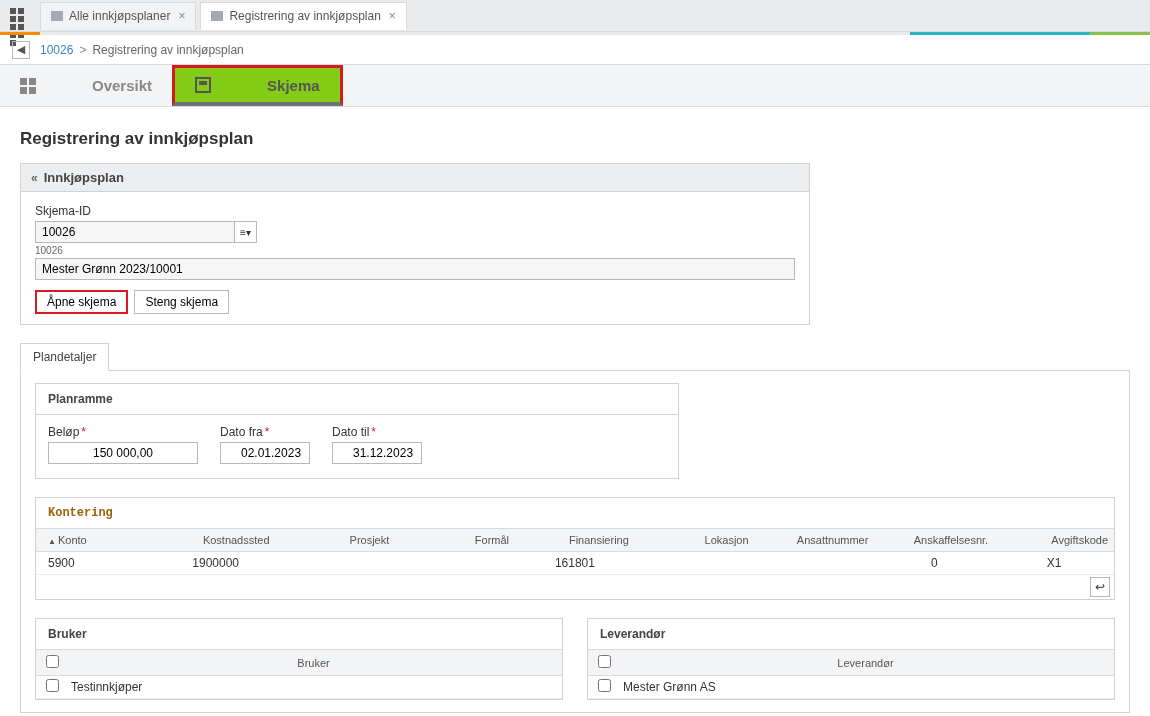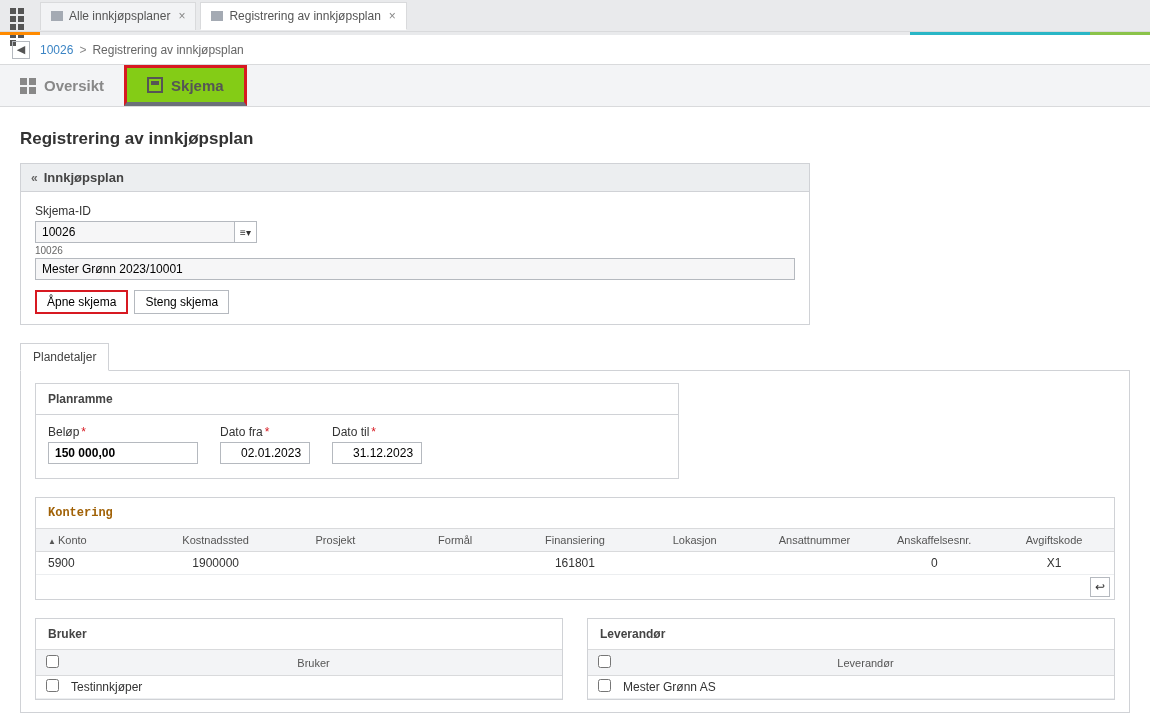--- a/index.html
+++ b/index.html
@@ -23,21 +23,21 @@
 
   
   .bc-bar { height:30px; border-bottom:1px solid #d9dadc; display:flex; align-items:center; padding:0 12px; background:#fff; }
   .bc-back { width:18px; height:18px; border:1px solid #b5b9bf; display:flex; align-items:center; justify-content:center; margin-right:10px; font-size:11px; color:#555; cursor:pointer; }
   .bc-link { color:#3b84c4; cursor:pointer; }
   .bc-sep { margin:0 6px; color:#888; }
   .bc-cur { color:#666; }
 
   
   .view-tabs { height:42px; display:flex; align-items:stretch; border-bottom:1px solid #d9dadc; background:#f3f4f6; }
-  .vtab { display:flex; align-items:center; padding:0 20px; font-size:15px; font-weight:600; color:#888; cursor:pointer; }
+  .vtab { display:flex; align-items:center; padding:0 20px; font-size:15px; font-weight:600; color:#888; cursor:pointer;gap:48px; }
   .vtab.active { color:#555; border-bottom:4px solid #6c7078; border-left:3px solid #d71921; border-right:3px solid #d71921; border-top:3px solid #d71921; background:#84cc16; }
   .vtab .sq-icon { width:16px; height:16px; margin-right:8px; }
   .sq-icon.grid { display:grid; grid-template-columns:1fr 1fr; grid-template-rows:1fr 1fr; gap:2px; }
   .sq-icon.grid span { background:#888; }
   .sq-icon.frame { border:2px solid #555; position:relative; }
   .sq-icon.frame::after { content:""; position:absolute; top:2px; left:2px; right:2px; height:4px; background:#555; }
 
   
   .page { padding:16px 20px 30px 20px; }
   h2.page-title { font-size:17px; font-weight:600; color:#333; margin:6px 0 14px 0; }
@@ -65,28 +65,28 @@
   
   .subtab-wrap { position:relative; }
   .subtab { display:inline-block; border:1px solid #d0d2d6; border-bottom:1px solid #fff; padding:6px 12px; font-size:12px; color:#444; background:#fff; position:relative; z-index:2; cursor:pointer; }
   .subtab-pane { border:1px solid #d0d2d6; padding:12px 14px; margin-top:-1px; }
 
   
   .inner-box { border:1px solid #d0d2d6; width:644px; }
   .inner-head { padding:8px 12px; font-weight:600; color:#444; border-bottom:1px solid #d0d2d6; }
   .inner-body { padding:10px 12px 14px 12px; display:flex; gap:22px; }
   .fcol { display:flex; flex-direction:column; }
-  .text-input.num { width:150px; text-align:left;font-weight:bold; }
+  .text-input.num { width:150px; text-align:center; }
   .text-input.date { width:90px;padding-left:20px; }
 
   
   .kont-box { border:1px solid #d0d2d6; margin-top:18px; }
   .kont-head { padding:8px 12px; font-weight:600; color:#a16207;font-family:Liberation Mono, monospace; }
   table.kont { width:100%; border-collapse:collapse; table-layout:fixed; }
-  table.kont th { background:#f3f4f6; border-top:1px solid #d9dadc; border-bottom:1px solid #d9dadc; font-weight:400; font-size:11px; color:#555; padding:5px 6px; text-align:center; }
+  table.kont th { background:#f3f4f6; border-top:1px solid #d9dadc; border-bottom:1px solid #d9dadc; font-weight:400; font-size:11px; color:#555; padding:5px 6px; text-align:right; }
   table.kont th:first-child { text-align:left; padding-left:12px; }
   table.kont td { border-bottom:1px solid #eceef0; font-size:12px; padding:4px 6px; text-align:center; }
   table.kont td:first-child { text-align:left; padding-left:12px; }
   .sort-arrow { font-size:8px; margin-right:2px; }
   .kont-foot { height:24px; display:flex; justify-content:flex-end; padding:2px 4px; }
   .revert-btn { width:20px; height:20px; border:1px solid #b5b9bf; display:flex; align-items:center; justify-content:center; font-size:12px; cursor:pointer; }
 
   
   .two-col { display:flex; gap:24px; margin-top:18px; }
   .list-box { border:1px solid #d0d2d6; flex:1; }

